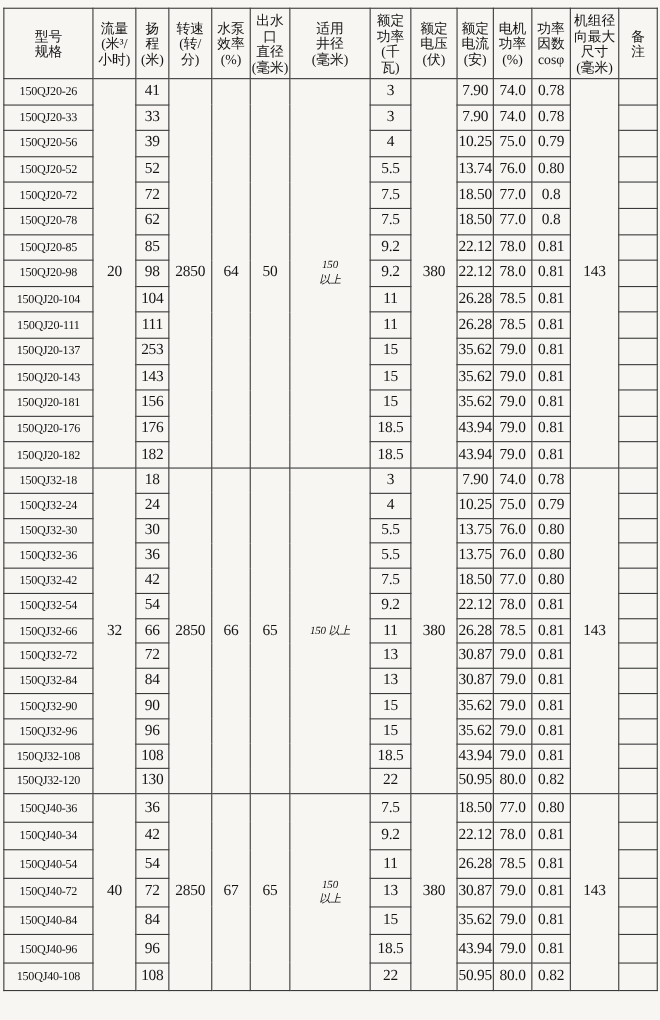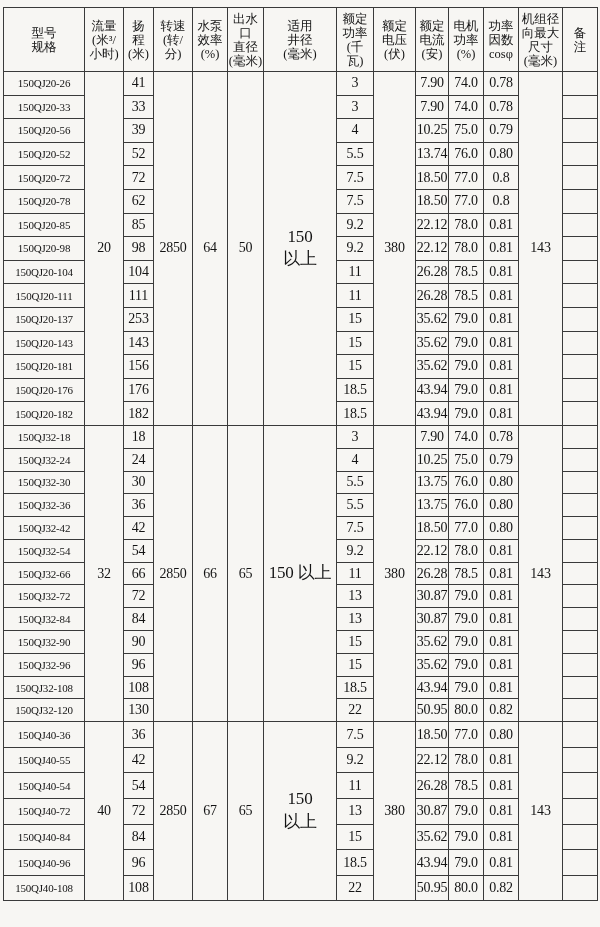--- a/index.html
+++ b/index.html
@@ -39,21 +39,21 @@
   }
   tbody td {
     font-size: 14px;
     letter-spacing: -0.2px;
     white-space: nowrap;
   }
   tbody tr.sec0 td { height: 22.6px; }
   tbody tr.sec1 td { height: 21.8px; }
   tbody tr.sec2 td { height: 24.6px; }
   td.c-model { font-size: 11px; }
-  td.c-well { font-size: 17px; line-height: 1.35; white-space: normal; }
+  td.c-well { font-size: 10px; line-height: 1.35; white-space: normal; font-style: italic; }
   .hl { display: block; }
 </style>
 </head>
 <body>
 
 <div class="page">
   <table class="spec">
     <colgroup>
       <col style="width:81px">
         <col style="width:39px">
@@ -429,21 +429,21 @@
           </td>
           <td>7.5</td>
           <td rowspan="7">380</td>
           <td>18.50</td>
           <td>77.0</td>
           <td>0.80</td>
           <td rowspan="7">143</td>
           <td></td>
         </tr>
         <tr class="sec2">
-          <td class="c-model">150QJ40-55</td>
+          <td class="c-model">150QJ40-34</td>
           <td>42</td>
           <td>9.2</td>
           <td>22.12</td>
           <td>78.0</td>
           <td>0.81</td>
           <td></td>
         </tr>
         <tr class="sec2">
           <td class="c-model">150QJ40-54</td>
           <td>54</td>

